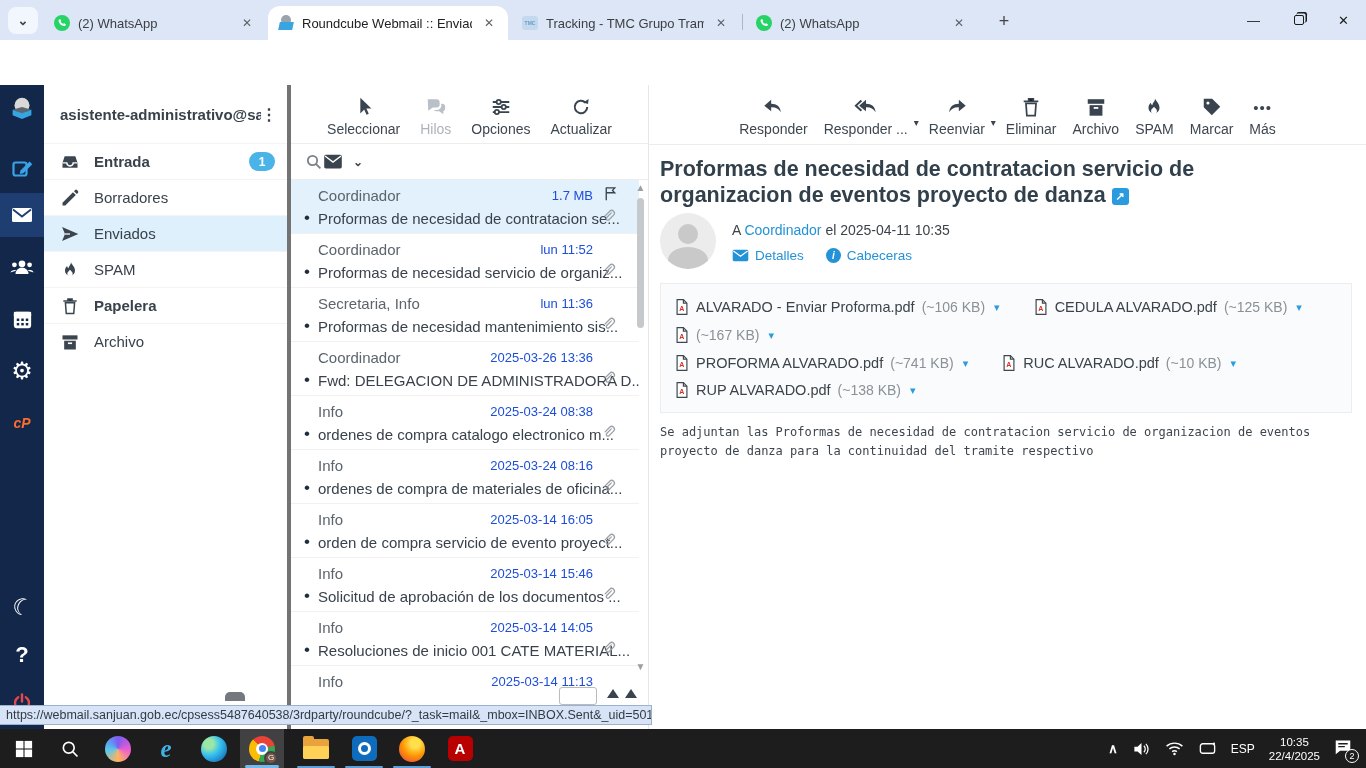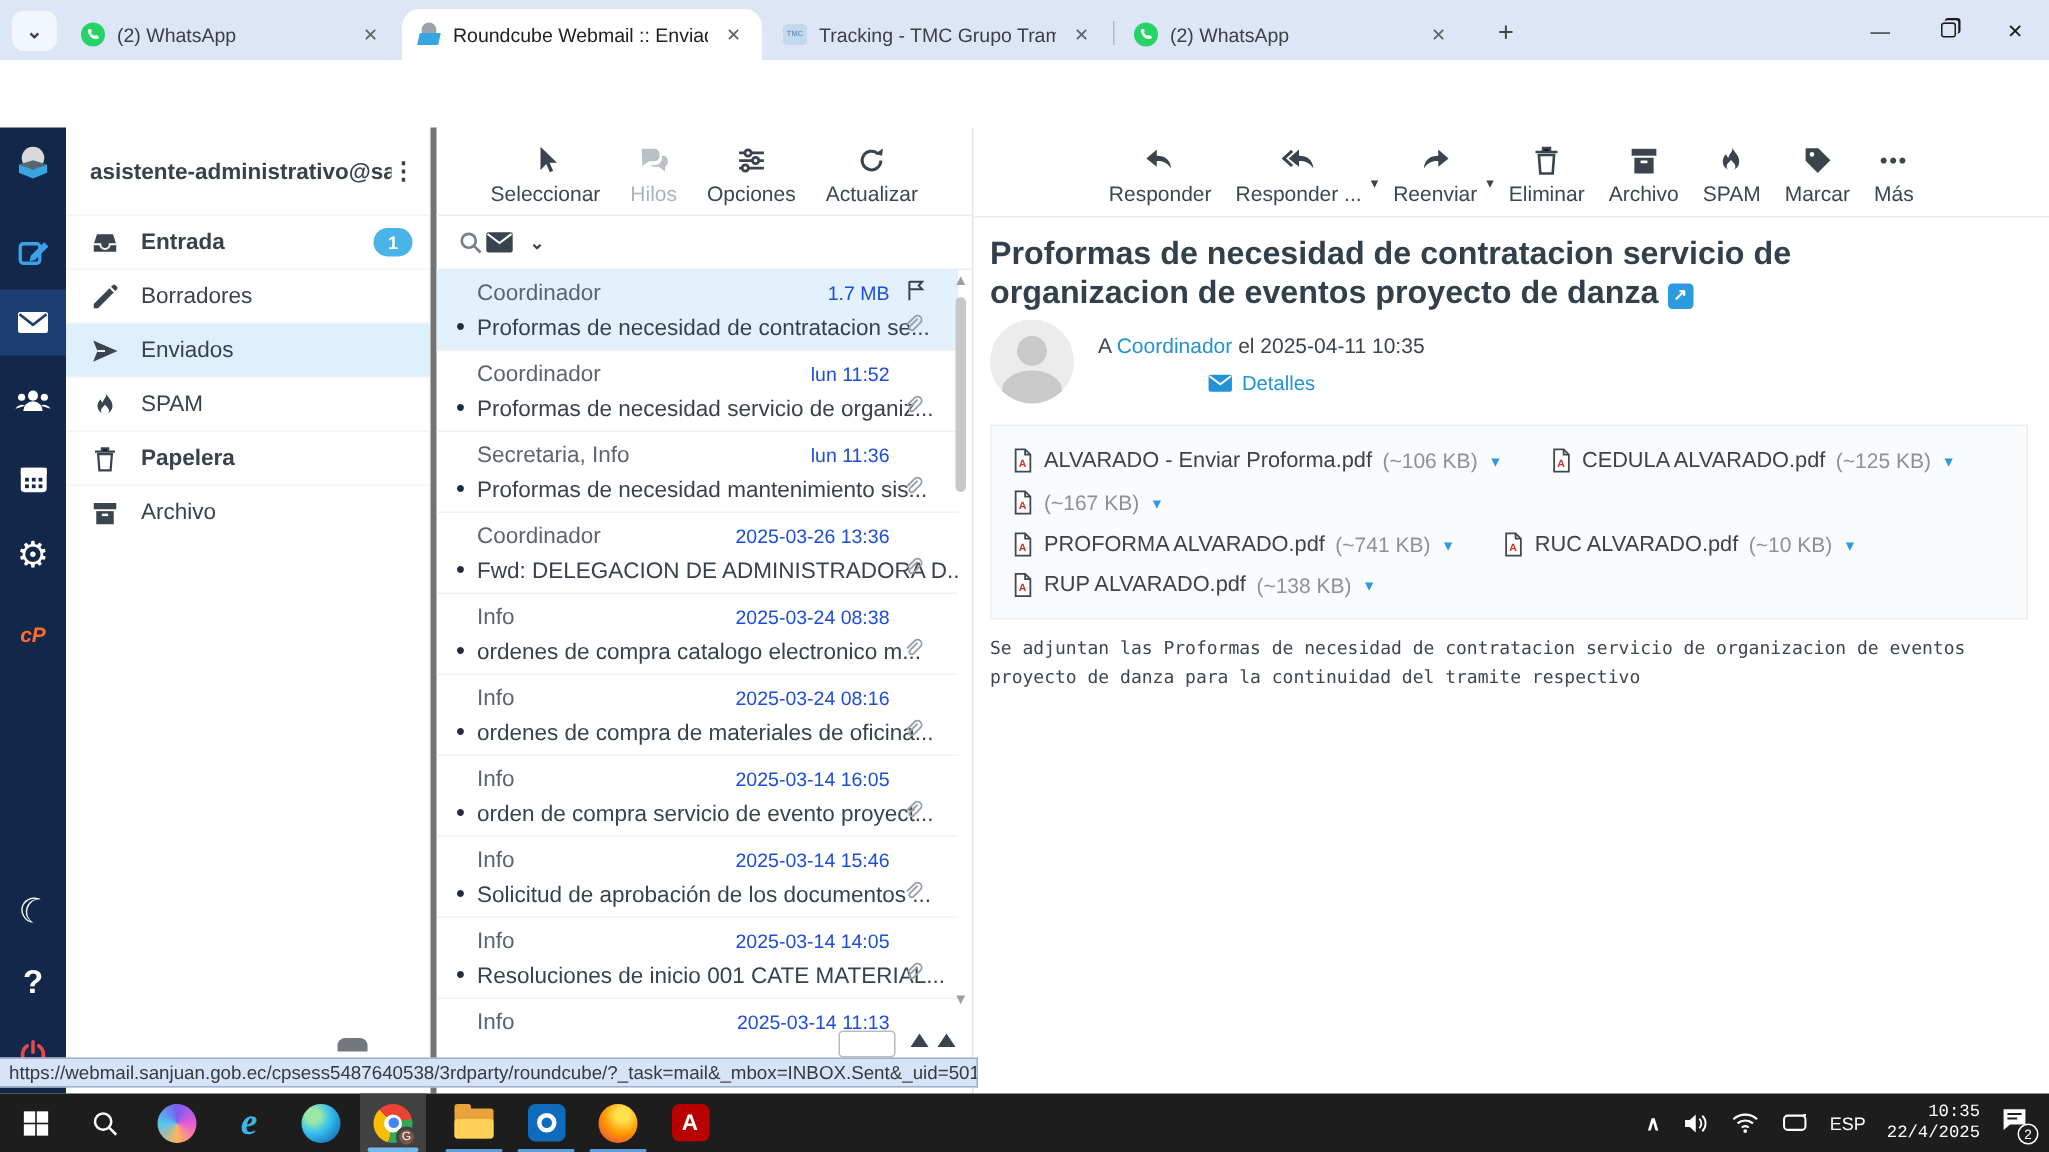--- a/index.html
+++ b/index.html
@@ -87,21 +87,21 @@
   .vtoolbar { position:absolute; left:0; top:0; width:100%; height:60px; display:flex; align-items:center; justify-content:center; gap:16px; padding-top:4px; border-bottom:1px solid #ececec; }
   .caret-sm { color:#3a444e; font-size:10px; align-self:flex-end; margin:0 -6px 16px -10px; }
   .subject { position:absolute; left:11px; top:71px; width:668px; font-size:21.5px; line-height:26px; font-weight:bold; color:#32404c; }
   .extlink { display:inline-flex; width:17px; height:17px; border-radius:3px; background:#2b9be0; color:#fff; font-size:11px; align-items:center; justify-content:center; vertical-align:2px; margin-left:6px; }
   .sender { position:absolute; left:11px; top:128px; display:flex; }
   .pavatar { width:56px; height:56px; border-radius:50%; background:#ececec; position:relative; overflow:hidden; flex:0 0 56px; }
   .pavatar .head { position:absolute; left:18px; top:11px; width:20px; height:20px; border-radius:50%; background:#c9c9c9; }
   .pavatar .body { position:absolute; left:8px; top:34px; width:40px; height:26px; border-radius:50% 50% 0 0; background:#c9c9c9; }
   .meta { margin-left:16px; padding-top:9px; font-size:14px; color:#3c434a; }
   .meta .lnk { color:#2492d6; }
-  .meta2 { display:flex; align-items:center; gap:22px; margin-top:10px;flex-direction:column; }
+  .meta2 { display:flex; align-items:center; gap:22px; margin-top:10px; }
   .meta2 .item { display:flex; align-items:center; gap:6px; color:#2492d6; font-size:13.5px; }
   .infodot { width:15px; height:15px; border-radius:50%; background:#2492d6; color:#fff; font-size:10px; font-weight:bold; font-style:italic; display:flex; align-items:center; justify-content:center; }
   .attbox { position:absolute; left:11px; top:198px; width:692px; background:#fafbfc; border:1px solid #ebedef; padding:9px 14px; }
   .attrow { display:flex; gap:34px; height:28px; align-items:center; }
   .att { display:flex; align-items:center; gap:7px; }
   .att .nm { font-size:14.5px; color:#3c434a; }
   .att .sz { font-size:14px; color:#8a9197; }
   .att .ac { color:#2b9be0; font-size:11px; margin-left:2px; }
   .mbody { position:absolute; left:11px; top:338px; width:668px; font-family:"DejaVu Sans Mono", monospace; font-size:12px; line-height:19px; color:#3d454d; }
 
@@ -125,21 +125,21 @@
   .ie { color:#3fb2e8; font-size:25px; font-style:italic; font-weight:bold; font-family:"Liberation Serif",serif; }
   .folderico { position:relative; width:26px; height:20px; }
   .folderico .back { position:absolute; inset:0; border-radius:2px; background:#e8a33d; }
   .folderico .tabb { position:absolute; left:0; top:-3px; width:11px; height:5px; border-radius:2px 2px 0 0; background:#e8a33d; }
   .folderico .front { position:absolute; left:0; bottom:0; width:26px; height:13px; border-radius:2px; background:#ffd157; }
   .outlook { width:25px; height:25px; border-radius:5px; background:#0f6cbd; display:flex; align-items:center; justify-content:center; }
   .outlook .o { width:13px; height:13px; border:3px solid #fff; border-radius:50%; }
   .acro { width:25px; height:25px; border-radius:5px; background:#b80000; color:#fff; font-weight:bold; font-size:15px; display:flex; align-items:center; justify-content:center; }
   .tray { position:absolute; right:0; top:0; height:39px; display:flex; align-items:center; gap:14px; padding-right:14px; color:#fff; }
   .tray .txt { font-size:12px; }
-  .clock { text-align:right; font-size:11.5px; line-height:14px;font-family:Liberation Mono, monospace; }
+  .clock { text-align:center; font-size:11.5px; line-height:14px; }
   .notif { position:relative; }
   .nbadge { position:absolute; right:-7px; bottom:-4px; width:14px; height:14px; border-radius:50%; background:#1d1d1d; border:1.5px solid #fff; color:#fff; font-size:9px; display:flex; align-items:center; justify-content:center; }
 </style>
 </head>
 <body>
 
 <div class="screen">
 
   <div class="tabstrip">
     <div class="tabsearch">

